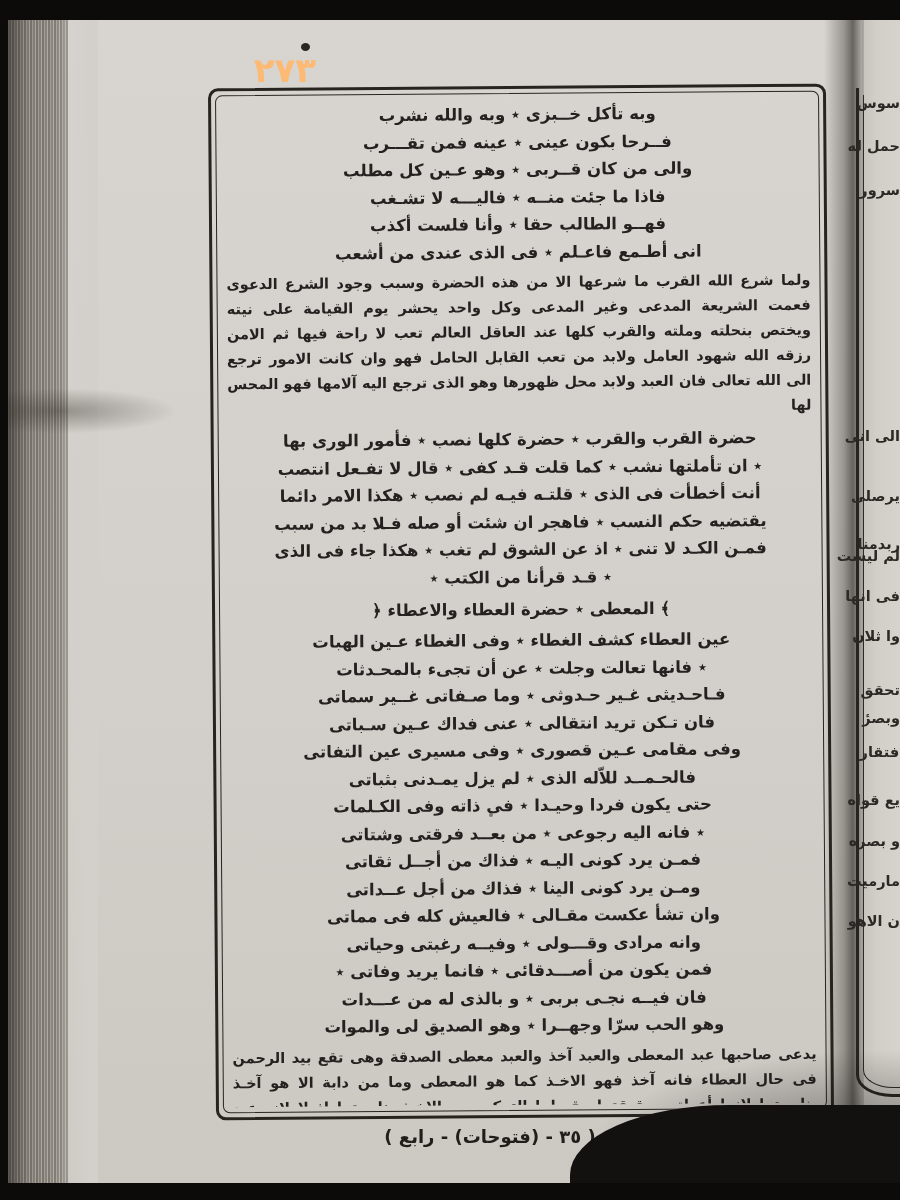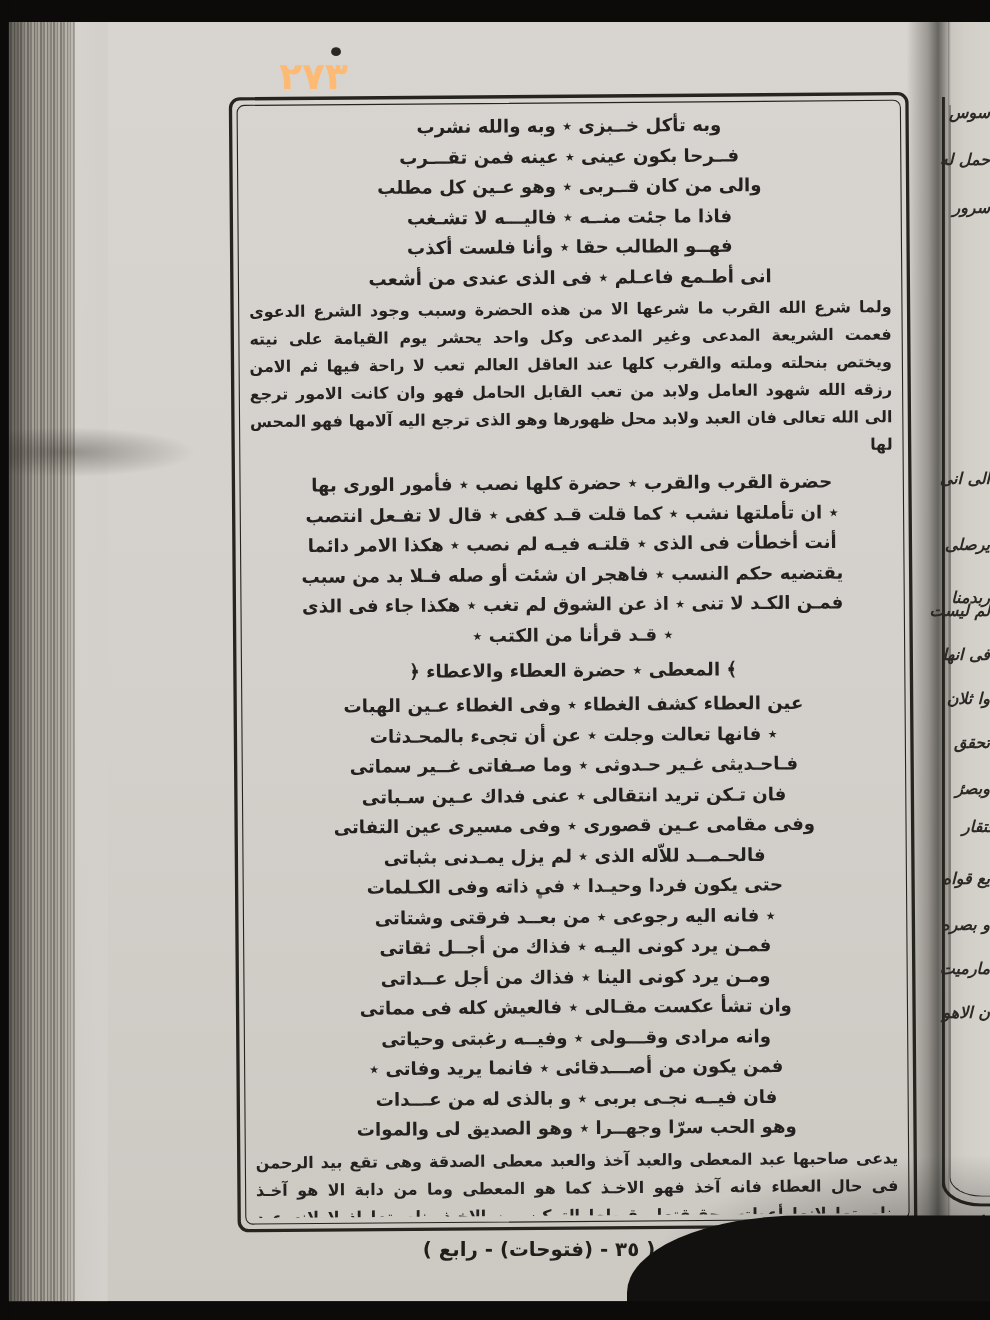--- a/index.html
+++ b/index.html
@@ -53,21 +53,21 @@
   .facing-frame-a{
     position:absolute;left:856px;top:88px;width:80px;height:1006px;
     border-left:3px solid #26241f;border-bottom:3px solid #26241f;
     border-bottom-left-radius:36px 22px;
   }
   .facing-frame-b{
     position:absolute;left:863px;top:95px;width:80px;height:992px;
     border-left:1.5px solid #2c2a25;border-bottom:1.5px solid #2c2a25;
     border-bottom-left-radius:30px 18px;
   }
-  .facing-fragments{position:absolute;left:0;top:0;width:900px;height:1200px;pointer-events:none;font-style:italic;}
+  .facing-fragments{position:absolute;left:0;top:0;width:900px;height:1200px;pointer-events:none;}
   .fragment{
     position:absolute;left:864px;width:36px;direction:rtl;text-align:right;
     white-space:nowrap;overflow:visible;
     font-size:14.5px;font-weight:bold;color:#2b2925;
   }
 
   
   .page-number{
     position:absolute;left:250px;top:50px;width:70px;
     font-size:34px;font-weight:bold;color:#fdba74;text-align:center;
@@ -121,21 +121,21 @@
 
   <div class="fragment" style="top: 95px;"><span>سوس</span></div>
       <div class="fragment" style="top: 138px;"><span>حمل له</span></div>
       <div class="fragment" style="top: 182px;"><span>سرور</span></div>
       <div class="fragment" style="top: 428px;"><span>الى انى</span></div>
       <div class="fragment" style="top: 476px; margin-top: 12px;"><span>يرصلى</span></div>
       <div class="fragment" style="top: 536px;"><span>ربدمنا</span></div>
       <div class="fragment" style="top: 548px;"><span>لم ليست</span></div>
       <div class="fragment" style="top: 588px;"><span>فى انها</span></div>
       <div class="fragment" style="top: 628px;"><span>وا ثلان</span></div>
-      <div class="fragment" style="top: 668px;"><span>تحقق</span></div>
+      <div class="fragment" style="top: 682px;"><span>تحقق</span></div>
       <div class="fragment" style="top: 710px;"><span>وبصرٔ</span></div>
       <div class="fragment" style="top: 744px; margin-left: 24px;"><span>والافتقار</span></div>
       <div class="fragment" style="top: 792px;"><span>يع قواه</span></div>
       <div class="fragment" style="top: 833px;"><span>و بصره</span></div>
       <div class="fragment" style="top: 873px;"><span>مارميت</span></div>
       <div class="fragment" style="top: 913px;"><span>ن الاهو</span></div>
       <div class="fragment" style="top: 1098px;"><span>به</span></div>
     </div>
 
   <div class="page-number">٢٧٣</div>

